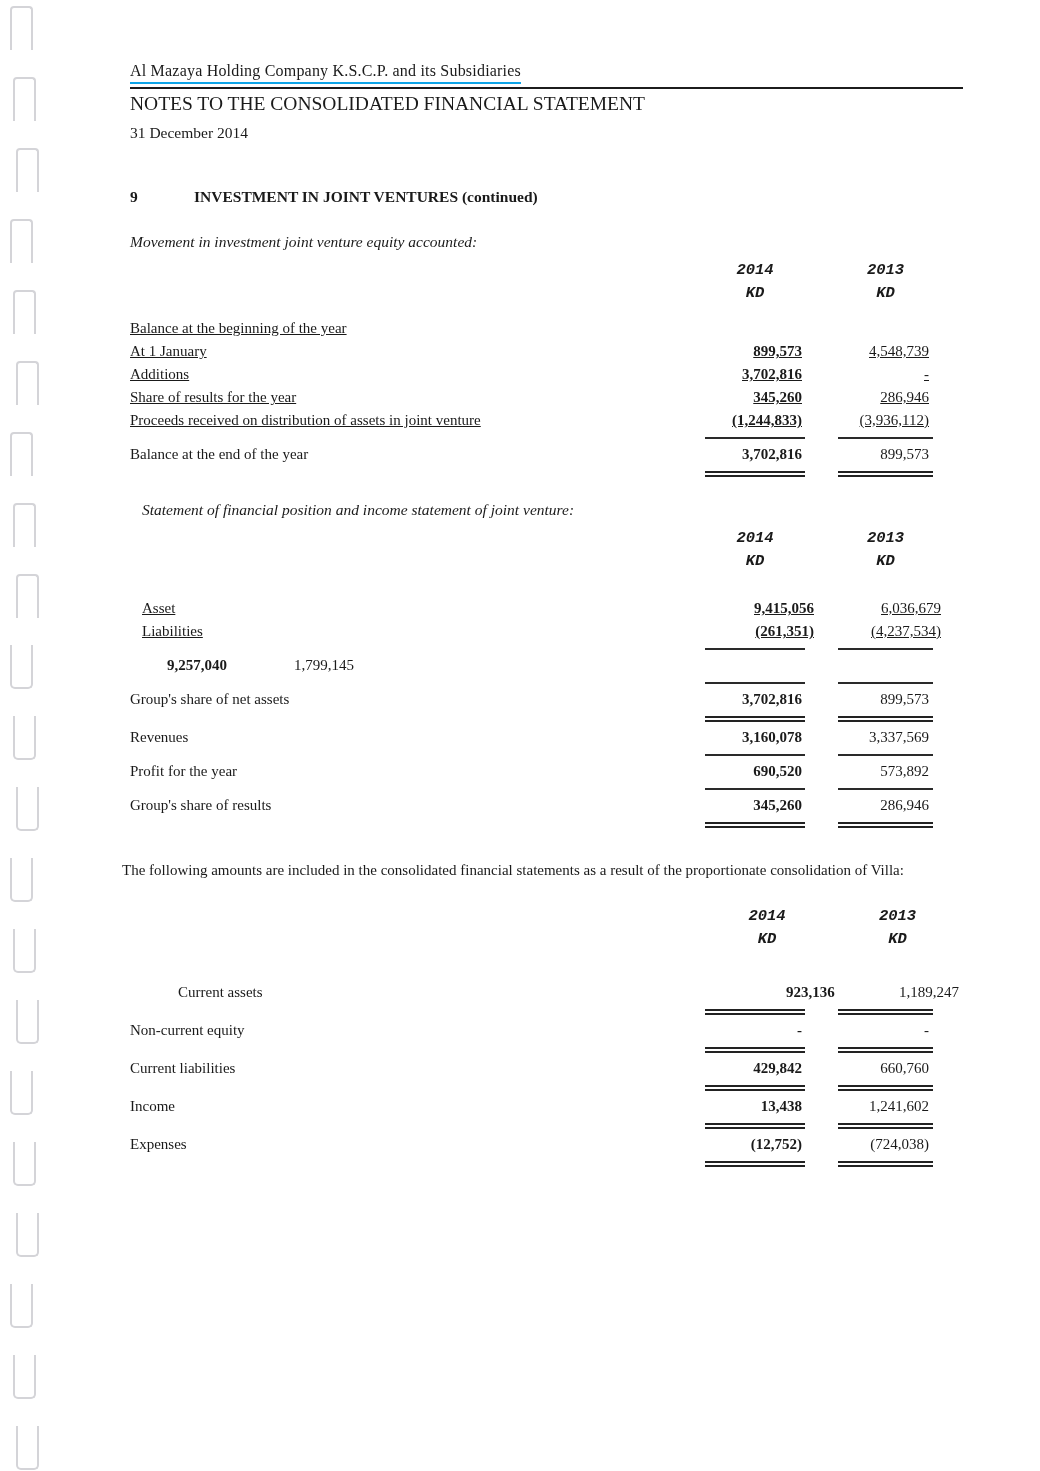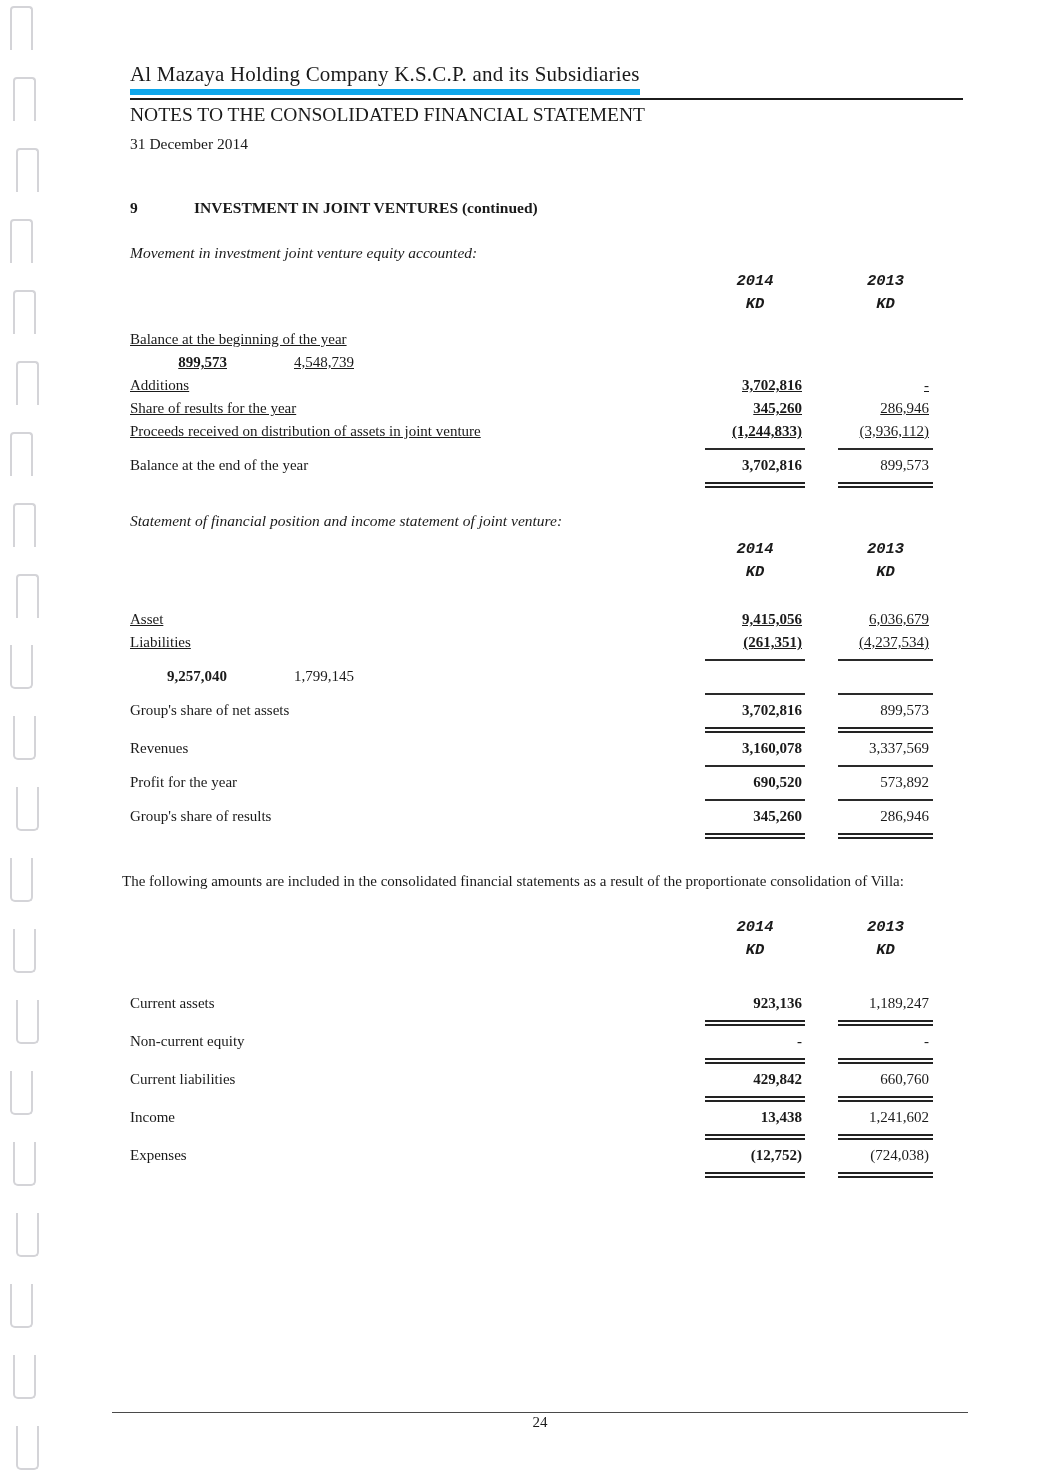--- a/index.html
+++ b/index.html
@@ -19,21 +19,21 @@
     position: absolute;
     width: 23px;
     height: 44px;
     border: 2.5px solid #d4d4d8;
   }
   .bind-mark.cap-top    { border-bottom: none; border-radius: 4px 4px 0 0; }
   .bind-mark.cap-bottom { border-top: none;    border-radius: 0 0 5px 5px; }
 
   .content { position: absolute; left: 130px; top: 62px; width: 833px; }
 
-  .company-title { font-size: 21px; letter-spacing: 0.2px; display: inline-block; border-bottom: 6px solid #0ea5e9; padding-bottom: 2px; text-align: center; }
+  .company-title { font-size: 16px; letter-spacing: 0.2px; display: inline-block; border-bottom: 2px solid #0ea5e9; padding-bottom: 2px; text-align: center; }
   .header-rule { border-top: 2px solid #1c1c1c; margin-top: 3px; width: 833px; }
   .doc-title { font-size: 19.5px; margin-top: 4px; }
   .doc-date { font-size: 15.5px; margin-top: 9px; }
 
   .section-heading { display: flex; margin-top: 46px; font-weight: bold; font-size: 15.5px; }
   .section-number { width: 64px; }
 
   .table-intro { font-style: italic; font-size: 15.5px; margin-top: 27px; }
 
   .row { display: flex; align-items: baseline; }
@@ -62,22 +62,22 @@
     width: 828px;
     font-size: 15px;
     line-height: 21px;
     text-align: justify;
   }
 
   .footer { position: absolute; left: 112px; top: 1412px; width: 856px; }
   .footer-rule { border-top: 1.5px solid #4a4a4a; }
   .page-number { text-align: center; font-size: 15px; margin-top: 1px; }
 
-  .mt30 { margin-top: 30px; }
-  .mt24 { margin-top: 24px; }
+  .mt30 { margin-top: 30px; margin-left: 48px; }
+  .mt24 { margin-top: 24px; margin-left: 12px; }
 </style>
 </head>
 <body>
 
 <div class="page">
 
   <div class="binding-rail">
       <div class="bind-mark cap-top" style="top: 6px; left: 10px;"></div>
       <div class="bind-mark cap-top" style="top: 77px; left: 13px;"></div>
       <div class="bind-mark cap-top" style="top: 148px; left: 16px;"></div>
@@ -132,20 +132,21 @@
       </div>
 
       <div class="body-rows">
         <div class="row">
           <div class="lbl">Balance at the beginning of the year</div>
           <div class="c14"></div>
           <div class="colgap"></div>
           <div class="c13"></div>
         </div>
         <div class="row">
+          <div class="lbl">At 1 January</div>
           <div class="c14">899,573</div>
           <div class="colgap"></div>
           <div class="c13">4,548,739</div>
         </div>
         <div class="row">
           <div class="lbl">Additions</div>
           <div class="c14">3,702,816</div>
           <div class="colgap"></div>
           <div class="c13">-</div>
         </div>
@@ -422,18 +423,14 @@
           </div>
         <div class="colgap"></div>
         <div class="c13">
             <div class="rule double"></div>
           </div>
       </div>
     </div>
 
   </div>
 
-  <div class="footer">
-    <div class="footer-rule"></div>
-    <div class="page-number">24</div>
-  </div>
 
 </div>
 
 </body></html>

